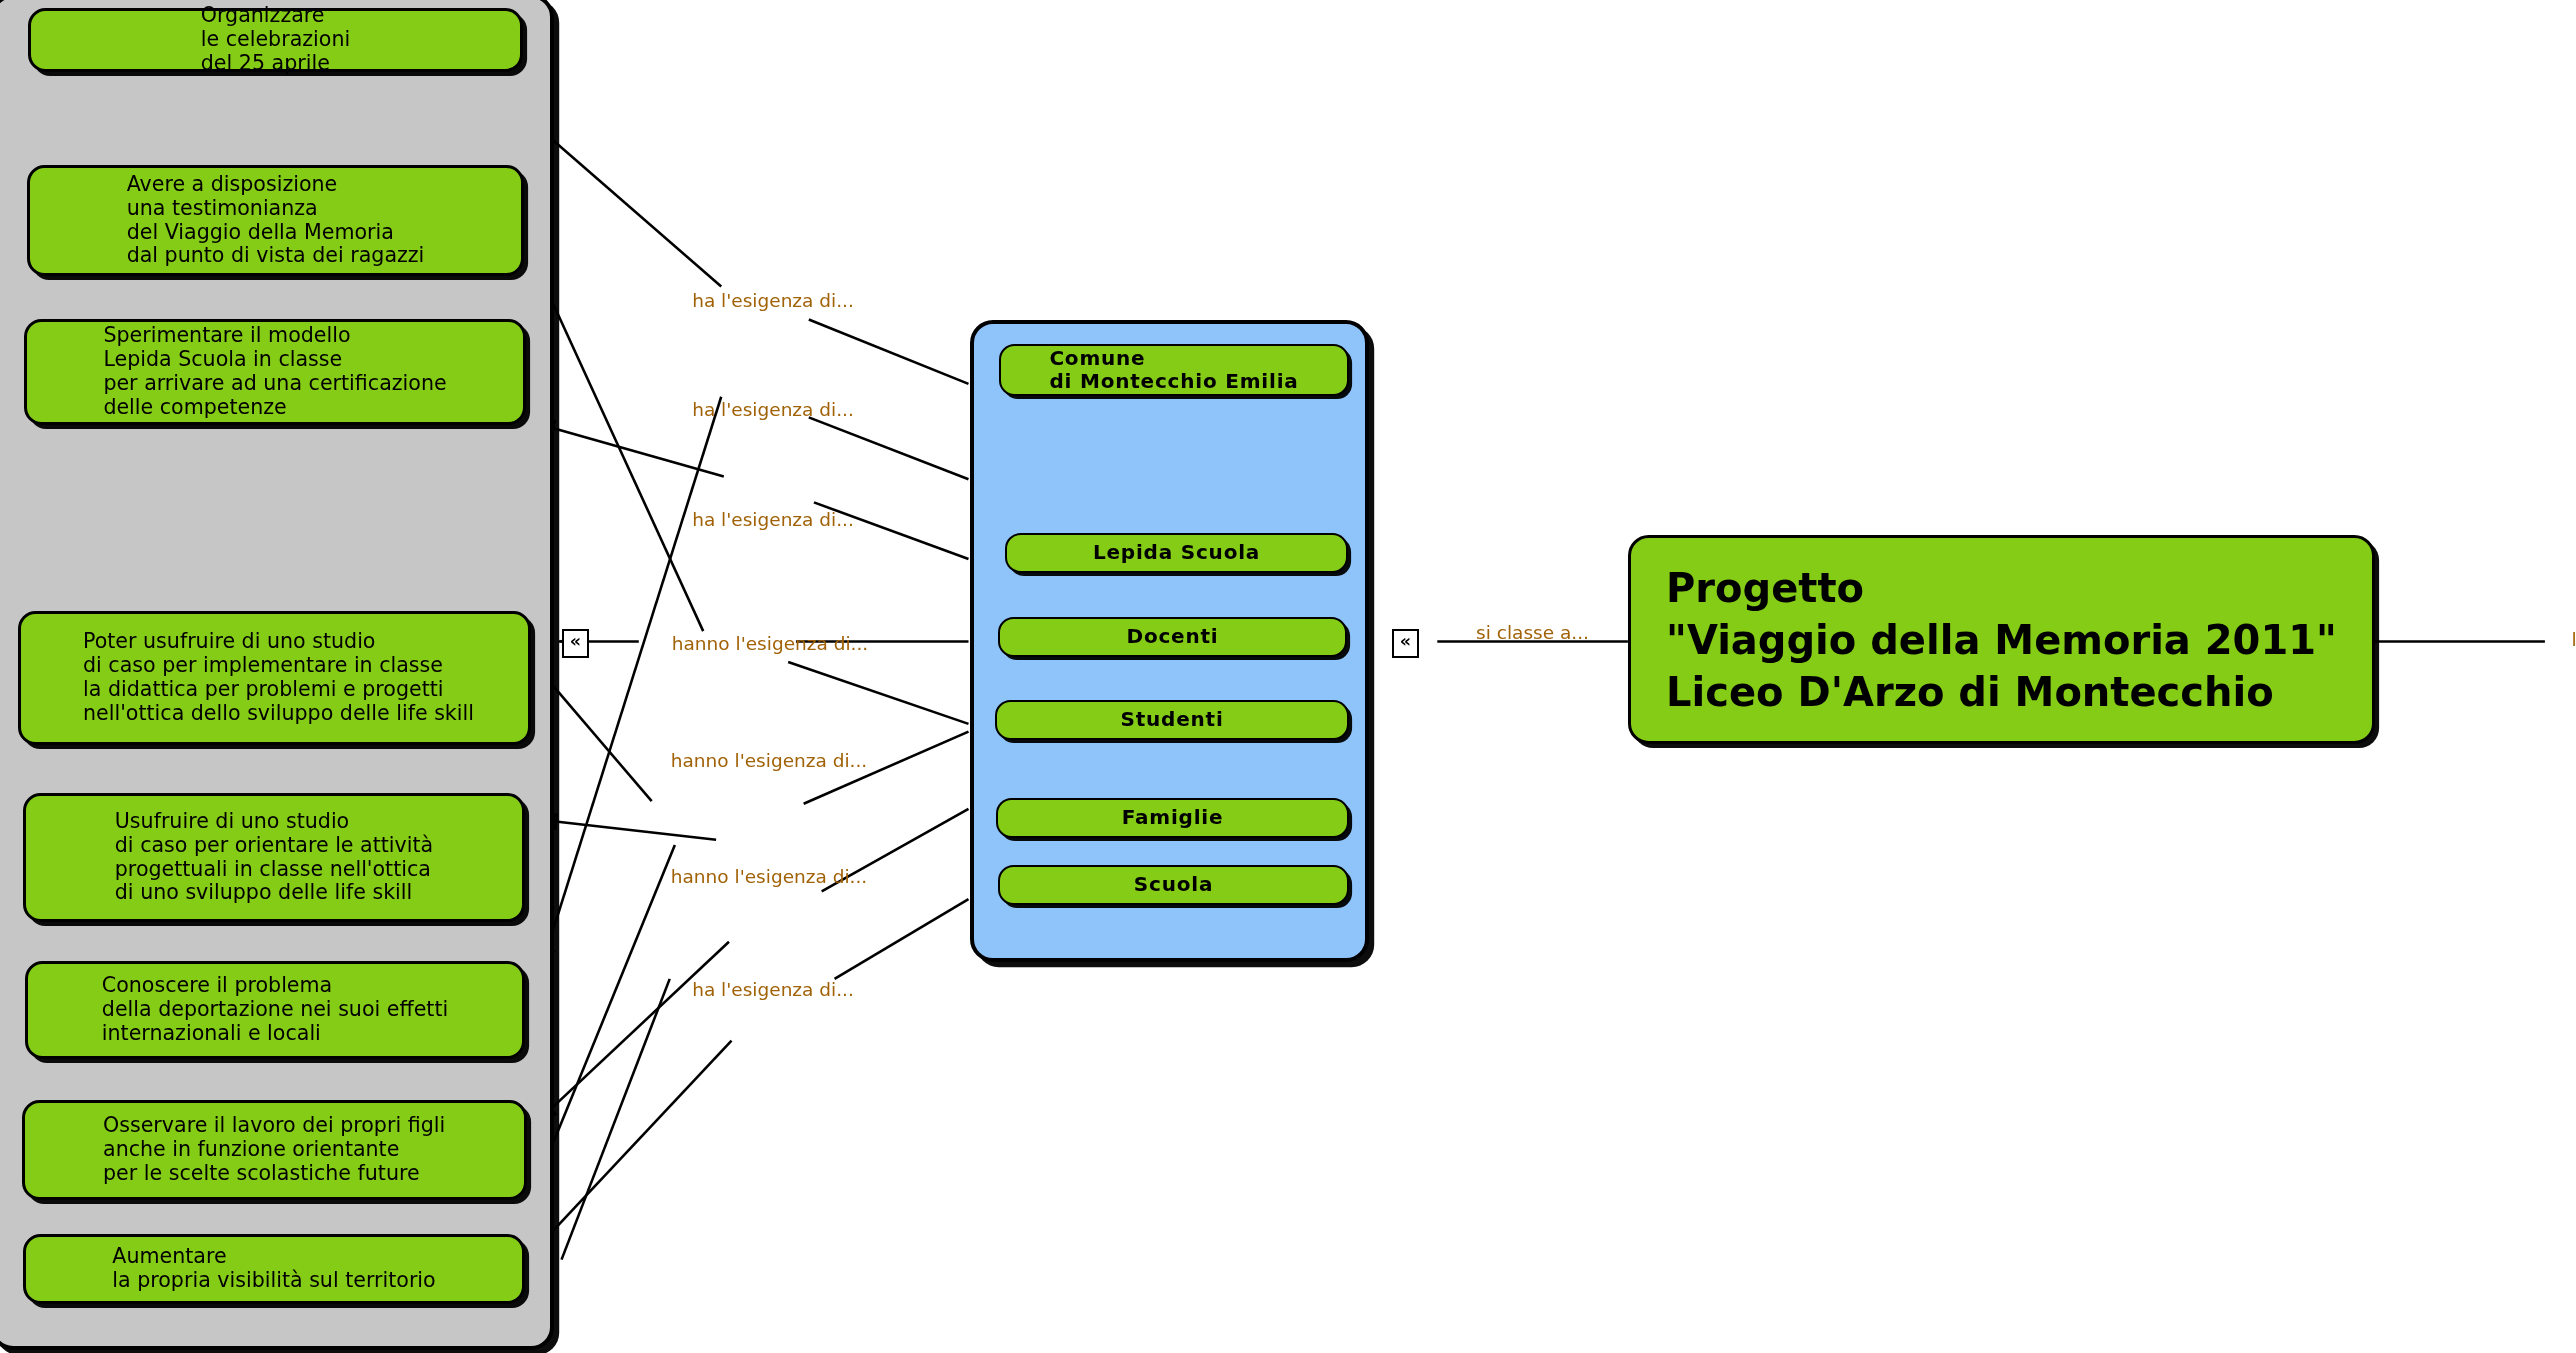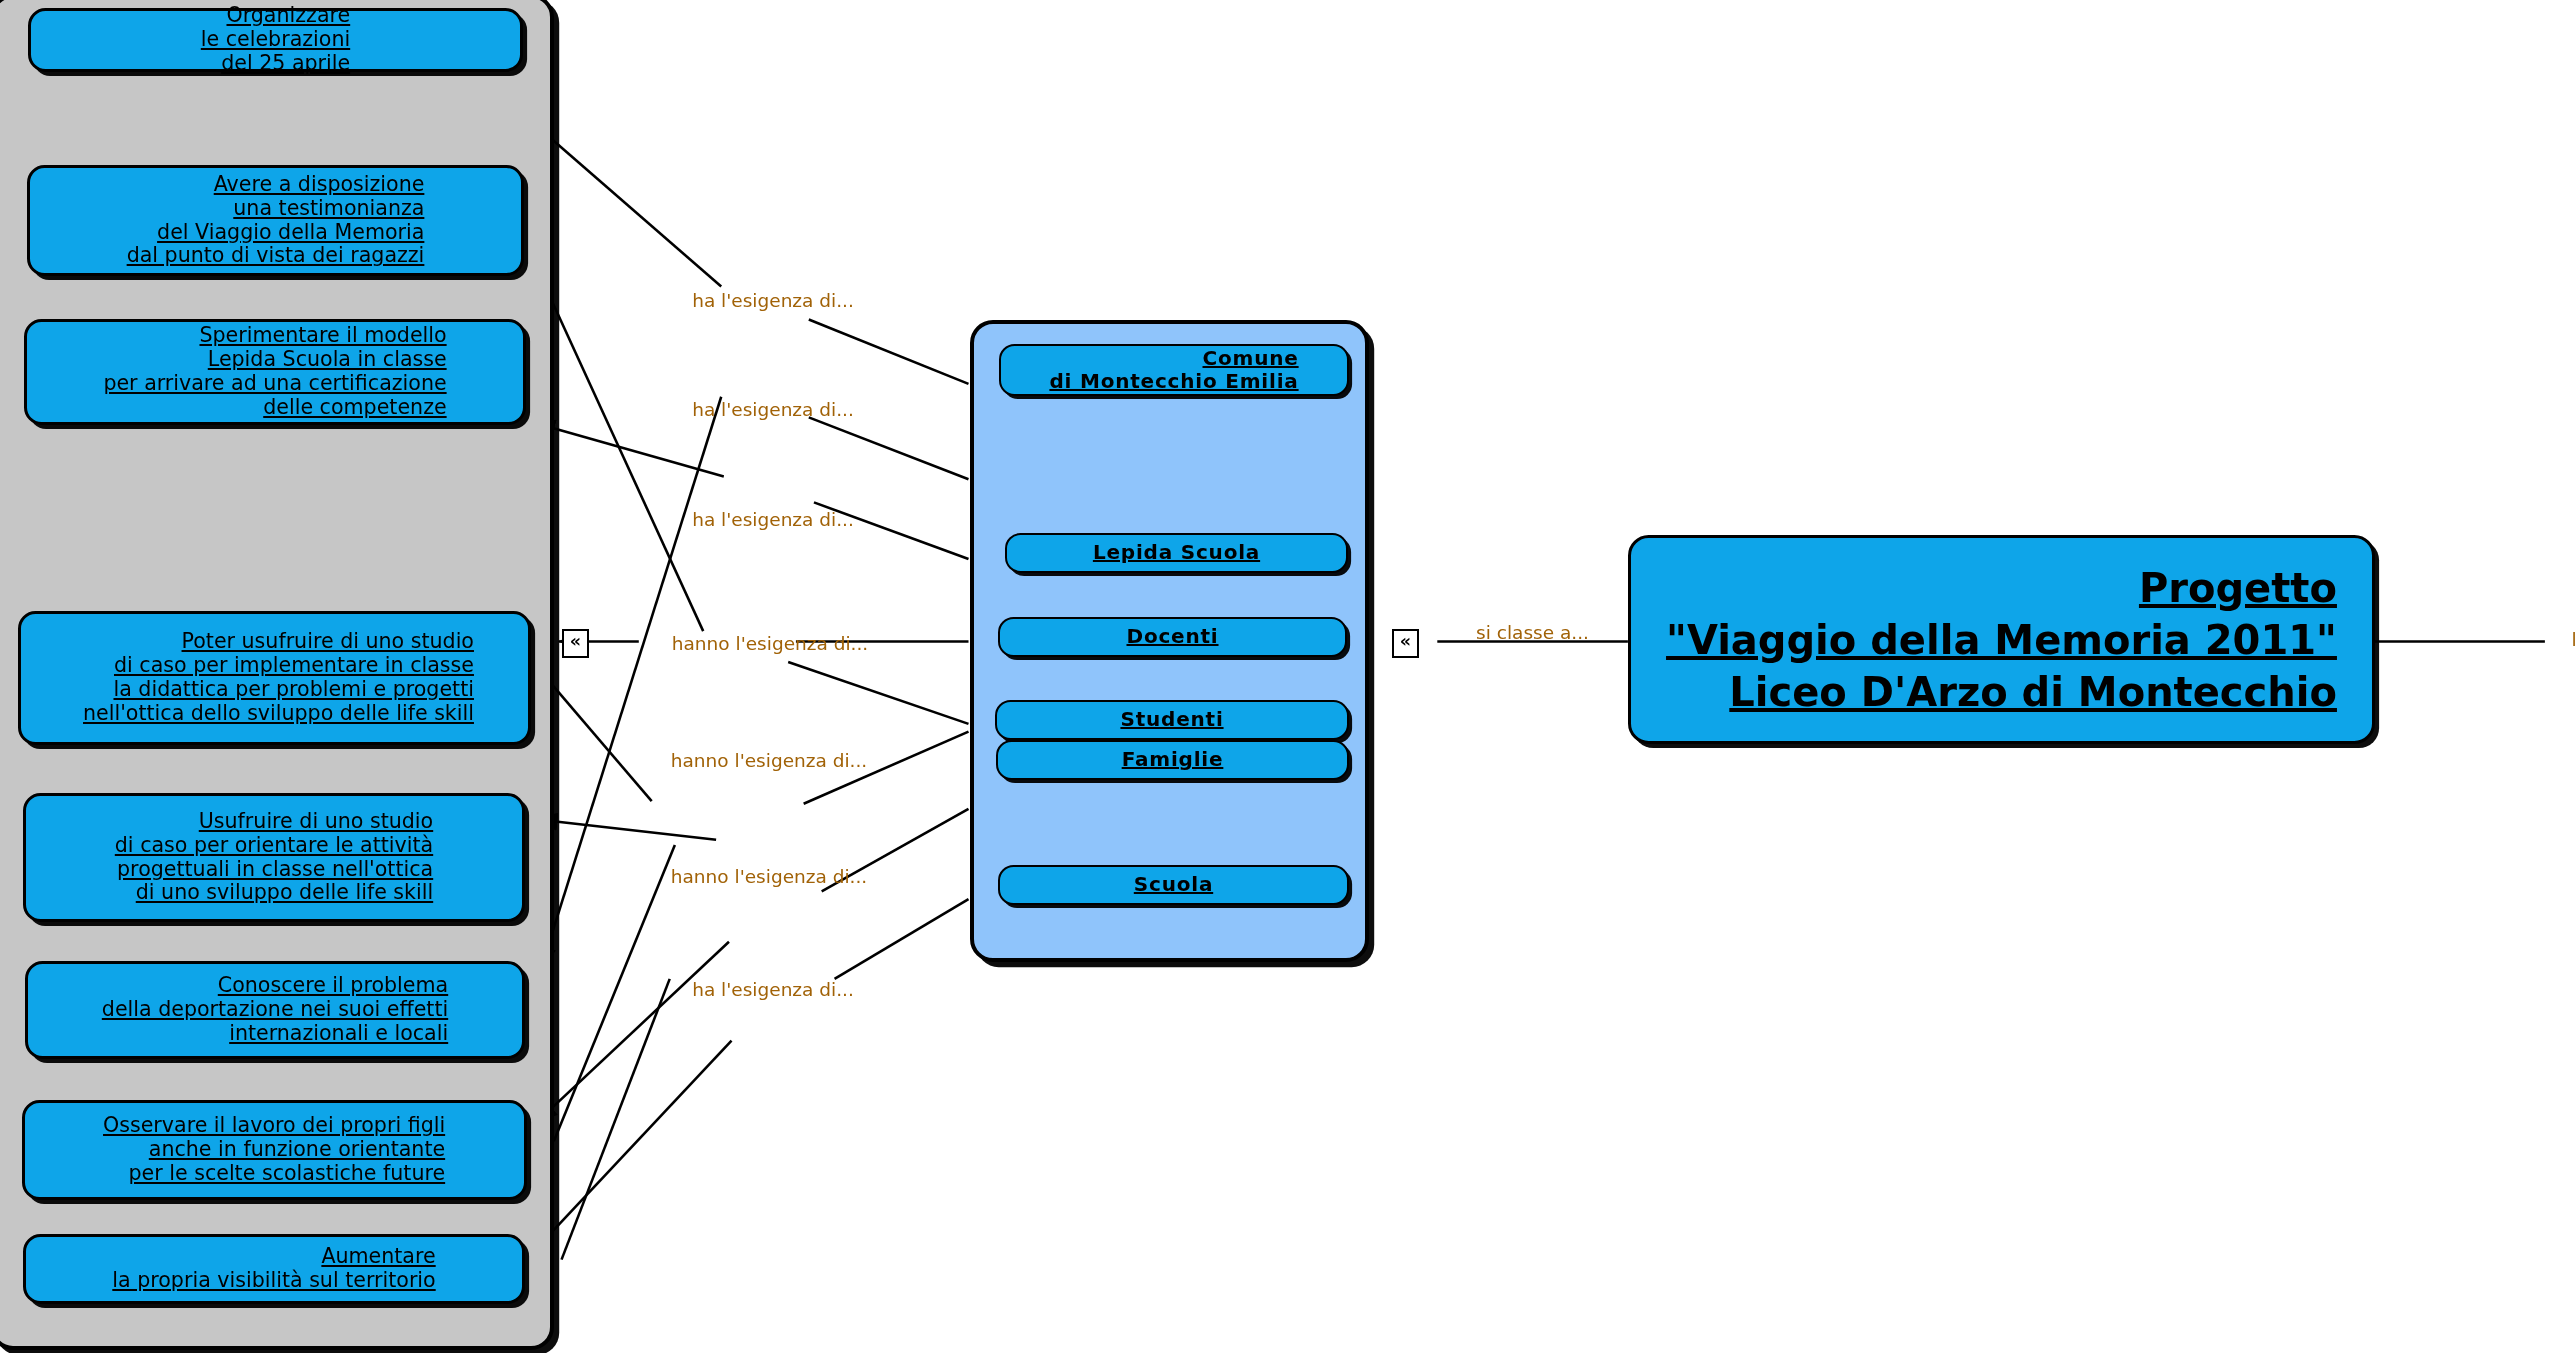--- a/index.html
+++ b/index.html
@@ -5,30 +5,29 @@
   html,body{margin:0;padding:0;background:#ffffff;}
   body{font-family:"DejaVu Sans", sans-serif;}
   #stage{position:relative;width:3483px;height:1354px;background:#ffffff;overflow:hidden;}
 
   
   .node{
     position:absolute;
     box-sizing:border-box;
     border:3.1px solid #000000;
     border-radius:17.5px;
-    background:#0ea5e9;
+    background:#84cc16;
     display:flex;
     align-items:center;
     justify-content:center;
-    text-align:right;
+    text-align:left;
     color:#000000;
     line-height:1.16;
     white-space:pre-line;
     box-shadow:4.6px 4.6px 0 -0.5px rgba(0,0,0,0.95);
-    text-decoration:underline;
   }
 
   
   .panel{
     position:absolute;
     box-sizing:border-box;
     border:4.6px solid #000000;
     border-radius:23px;
     box-shadow:5.7px 5.7px 0 -0.5px rgba(0,0,0,0.95);
   }
@@ -163,21 +162,21 @@
   <div class="node need-box" style="left:23px;top:1234px;width:502px;height:70px;">Aumentare
 la propria visibilità sul territorio</div>
 
   <div class="panel" id="panel-stakeholders" style="left:970px;top:320px;width:399px;height:642px;"></div>
 
   <div class="node stake-box" style="left:999px;top:344px;width:350px;height:52px;">Comune
 di Montecchio Emilia</div>
   <div class="node stake-box" style="left:1005px;top:533px;width:343px;height:40px;">Lepida Scuola</div>
   <div class="node stake-box" style="left:998px;top:617px;width:349px;height:40px;">Docenti</div>
   <div class="node stake-box" style="left:995px;top:700px;width:354px;height:40px;">Studenti</div>
-  <div class="node stake-box" style="left:996px;top:740px;width:353px;height:40px;">Famiglie</div>
+  <div class="node stake-box" style="left:996px;top:798px;width:353px;height:40px;">Famiglie</div>
   <div class="node stake-box" style="left:998px;top:865px;width:351px;height:40px;">Scuola</div>
 
   <div class="node" id="project-node" style="left:1628px;top:535px;width:747px;height:209px;">Progetto
 "Viaggio della Memoria 2011"
 Liceo D'Arzo di Montecchio</div>
 
   <div class="edge-label" style="left:665px;top:290px;width:216px;">ha l'esigenza di...</div>
   <div class="edge-label" style="left:665px;top:399px;width:216px;">ha l'esigenza di...</div>
   <div class="edge-label" style="left:665px;top:509px;width:216px;">ha l'esigenza di...</div>
   <div class="edge-label" style="left:644px;top:633px;width:252px;">hanno l'esigenza di...</div>

